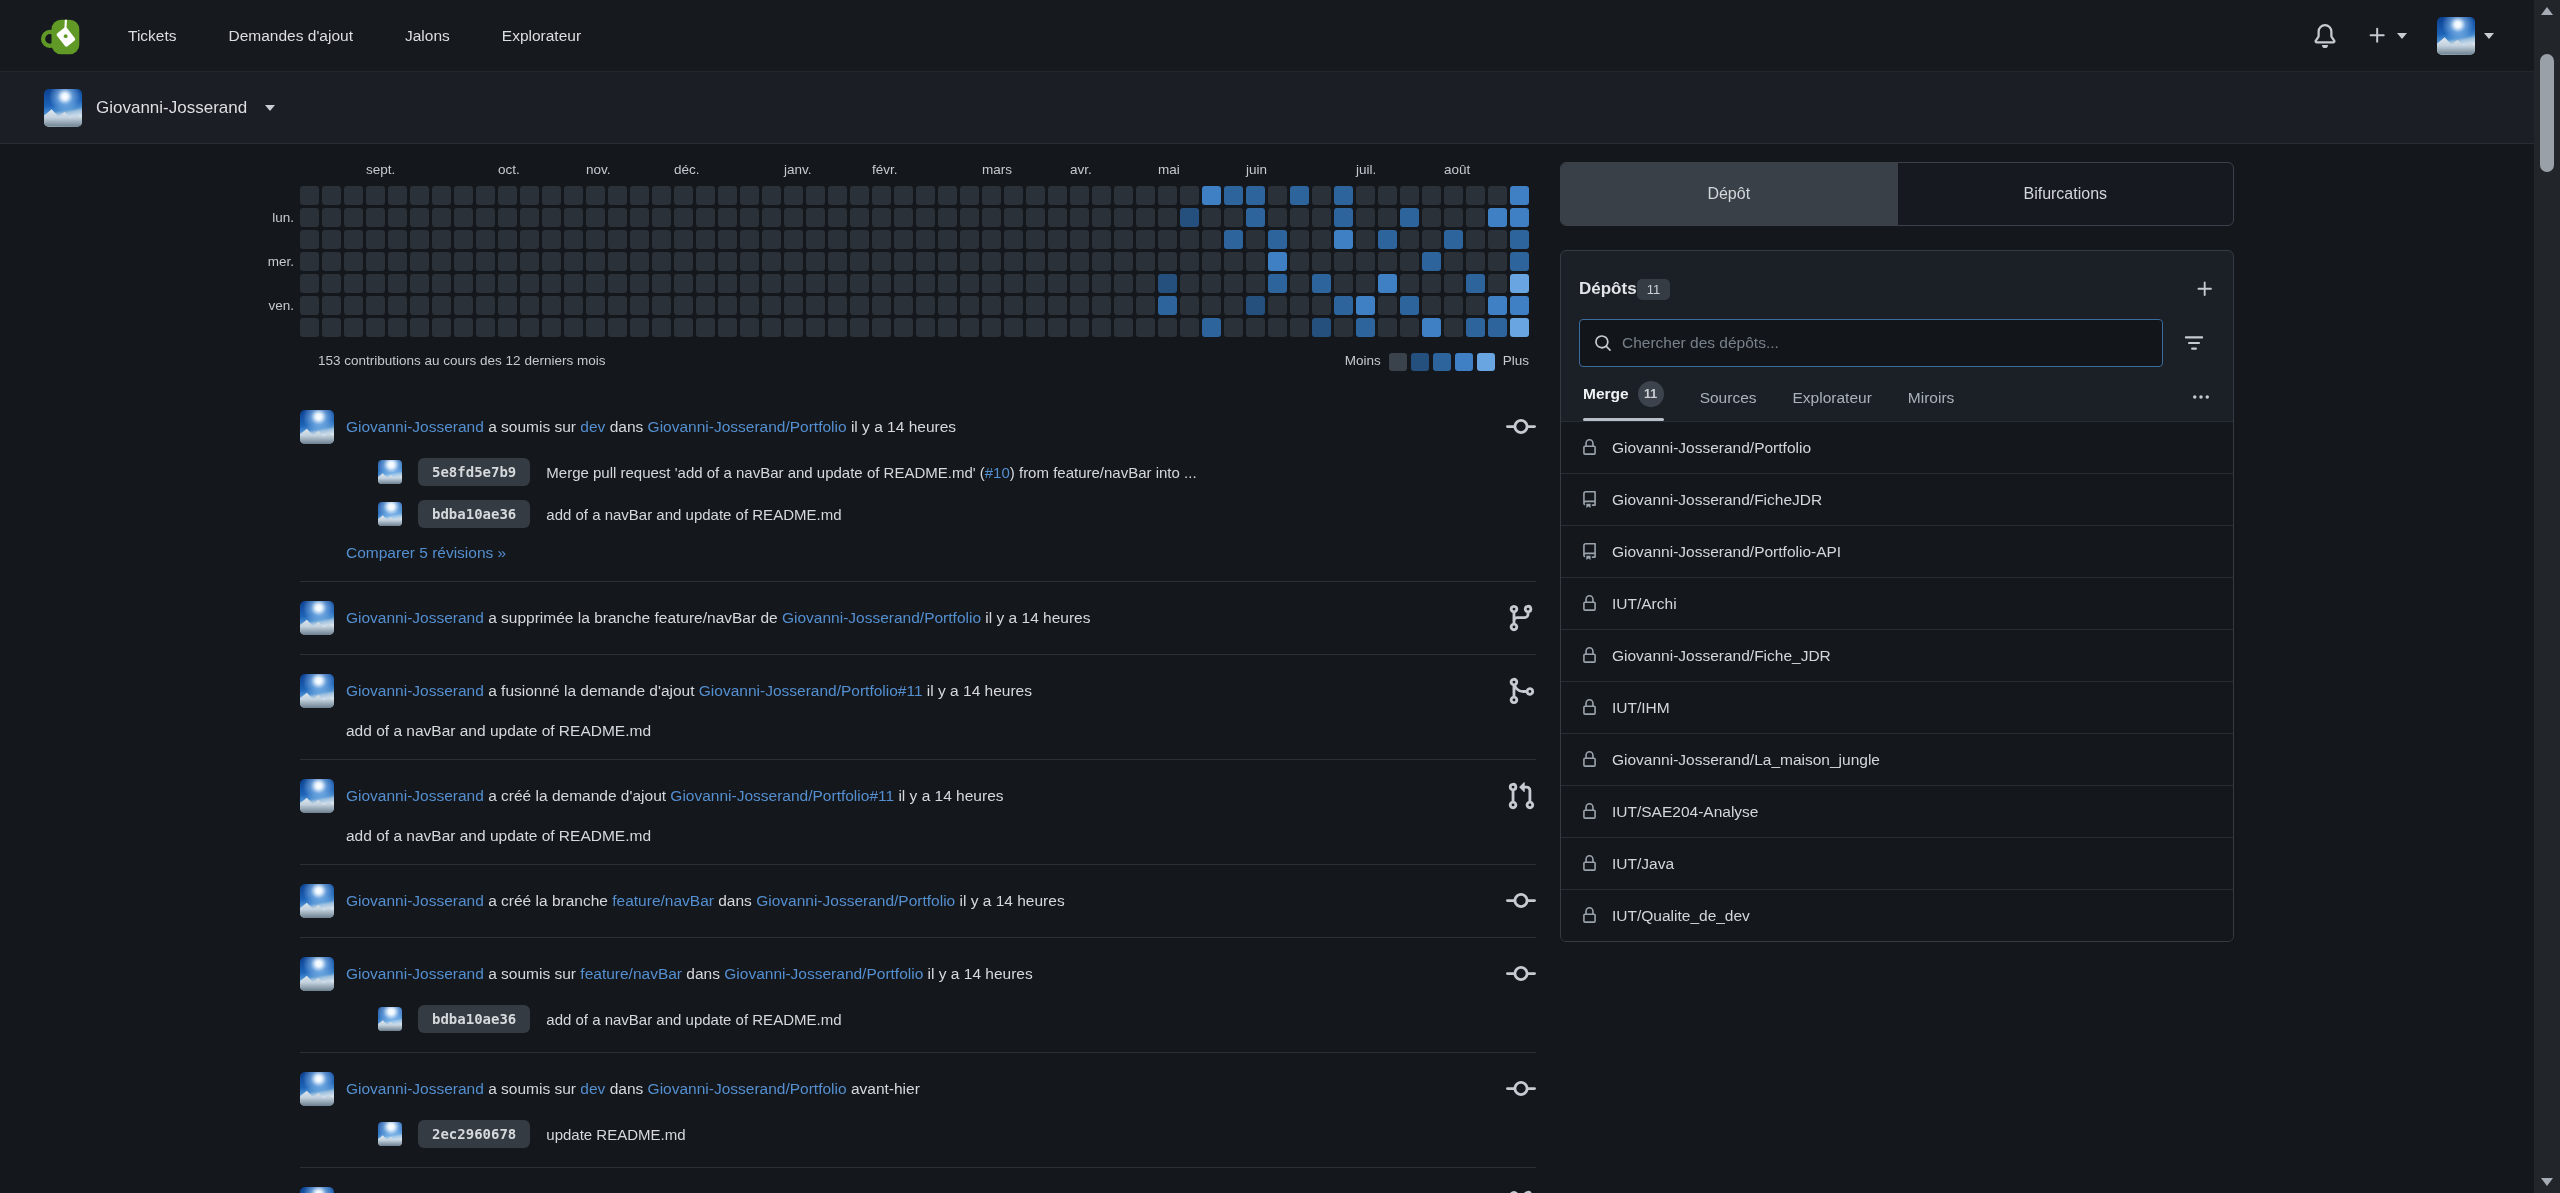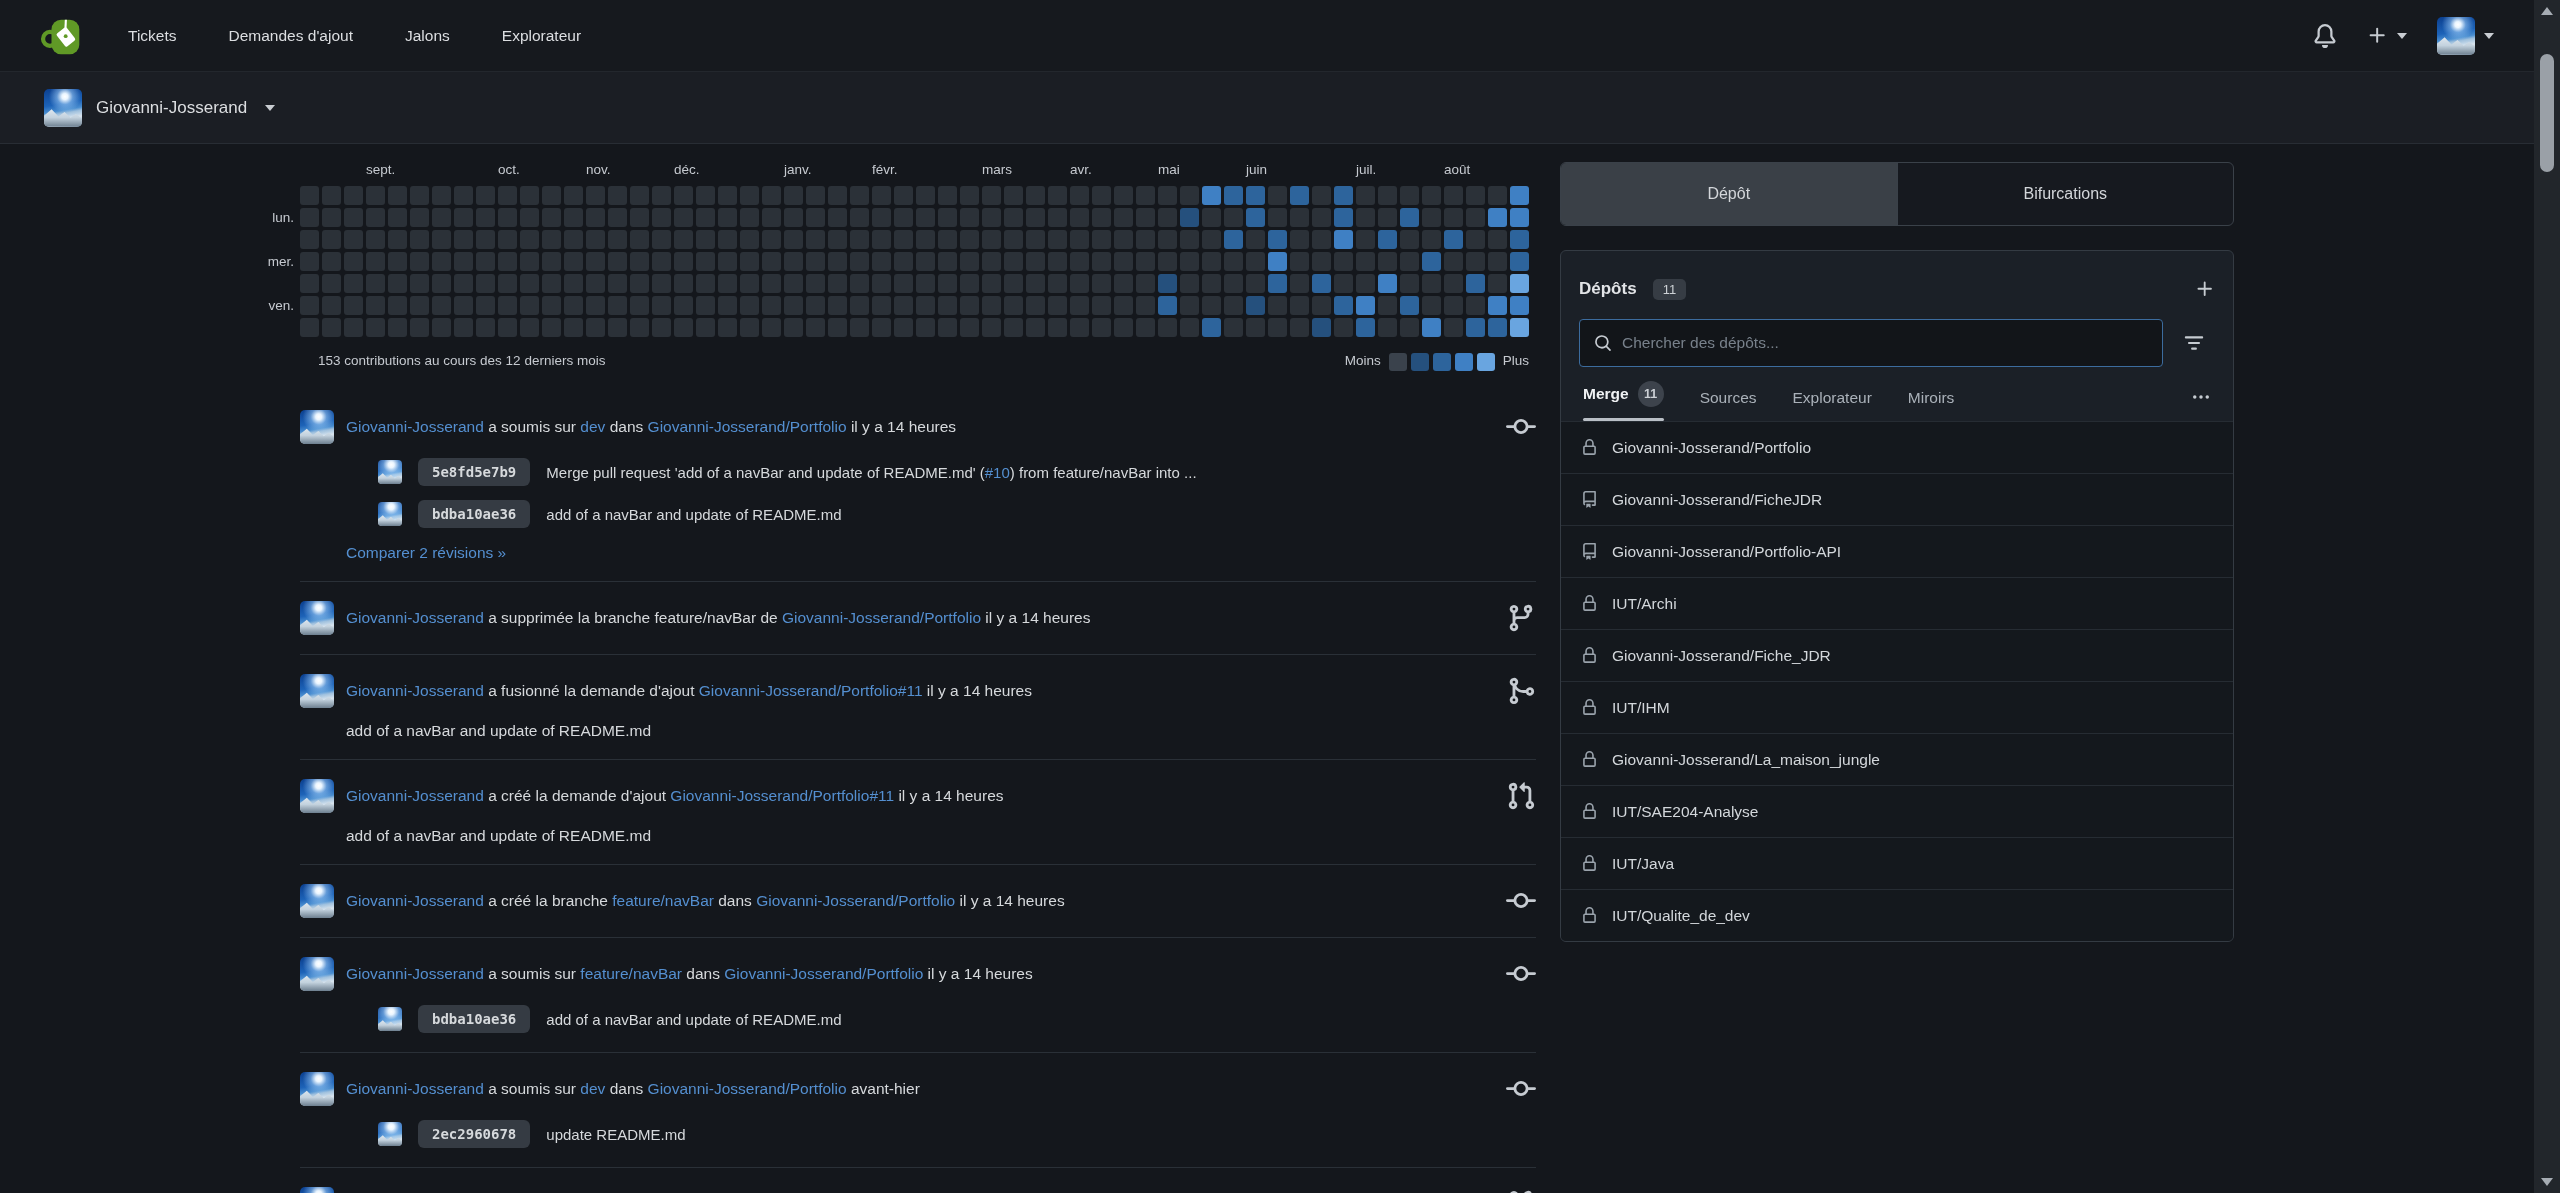--- a/index.html
+++ b/index.html
@@ -94,21 +94,21 @@
     display:flex; height:64px; border:1px solid #3a4149; border-radius:6px; overflow:hidden;
     background:#16191f;
   }
   .side-tab { flex:1; display:flex; align-items:center; justify-content:center; font-size:16px;
               color:#d3d6da; cursor:pointer; }
   .side-tab.active { background:#3a4047; }
   .side-tab + .side-tab { border-left:1px solid #3a4149; }
 
   .panel { margin-top:24px; border:1px solid #343b43; border-radius:6px; background:#1b2027; overflow:hidden; }
   .panel-top { padding:14px 18px 0 18px; }
-  .panel-head { display:flex; align-items:center; gap:16px; height:48px; }
+  .panel-head { display:flex; align-items:center; gap:0; height:48px; }
   .panel-title { font-size:17px; font-weight:bold; color:#e2e4e7; }
   .count-badge { background:#363c44; border-radius:5px; padding:3px 10px; font-size:13px; color:#cdd1d5; }
   .panel-head .spacer { flex:1; }
   .plus-btn { cursor:pointer; } .plus-btn svg { width:20px; height:20px; }
 
   .search-row { display:flex; align-items:center; gap:10px; margin-top:6px; }
   .search-box { flex:1; display:flex; align-items:center; gap:10px; height:48px;
                 background:#121519; border:1px solid #3c6c9e; border-radius:4px; padding:0 14px; }
   .search-box input { flex:1; background:transparent; border:none; outline:none; color:#d6d9dc;
                       font-size:15.5px; font-family:inherit; }
@@ -635,21 +635,21 @@
           <div class="commit-row">
             <span class="avatar av-24"></span>
             <a class="sha-badge">5e8fd5e7b9</a>
             <span class="commit-msg"><span>Merge pull request 'add of a navBar and update of README.md' (</span><a class="lnk">#10</a><span>) from feature/navBar into ...</span></span>
           </div>
           <div class="commit-row">
             <span class="avatar av-24"></span>
             <a class="sha-badge">bdba10ae36</a>
             <span class="commit-msg"><span>add of a navBar and update of README.md</span></span>
           </div>
-          <div class="feed-footer"><a class="lnk">Comparer 2 révisions »</a></div>
+          <div class="feed-footer"><a class="lnk">Comparer 5 révisions »</a></div>
         </div>
         <div class="feed-item">
           <div class="feed-head">
             <span class="avatar av-34"></span>
             <div class="feed-text"><a class="lnk">Giovanni-Josserand</a><span> a supprimée la branche feature/navBar de </span><a class="lnk">Giovanni-Josserand/Portfolio</a><span> il y a 14 heures</span></div>
             <span class="icon feed-type-icon">
               <svg viewBox="0 0 16 16" fill="currentColor">
                 <path d="M9.5 3.25a2.25 2.25 0 1 1 3 2.122V6A2.5 2.5 0 0 1 10 8.5H6a1 1 0 0 0-1 1v1.128a2.251 2.251 0 1 1-1.5 0V5.372a2.25 2.25 0 1 1 1.5 0v1.836A2.493 2.493 0 0 1 6 7h4a1 1 0 0 0 1-1v-.628A2.25 2.25 0 0 1 9.5 3.25Zm-6 0a.75.75 0 1 0 1.5 0 .75.75 0 0 0-1.5 0Zm8.25-.75a.75.75 0 1 0 0 1.5.75.75 0 0 0 0-1.5ZM4.25 12a.75.75 0 1 0 0 1.5.75.75 0 0 0 0-1.5Z"></path>
               </svg>
             </span>

